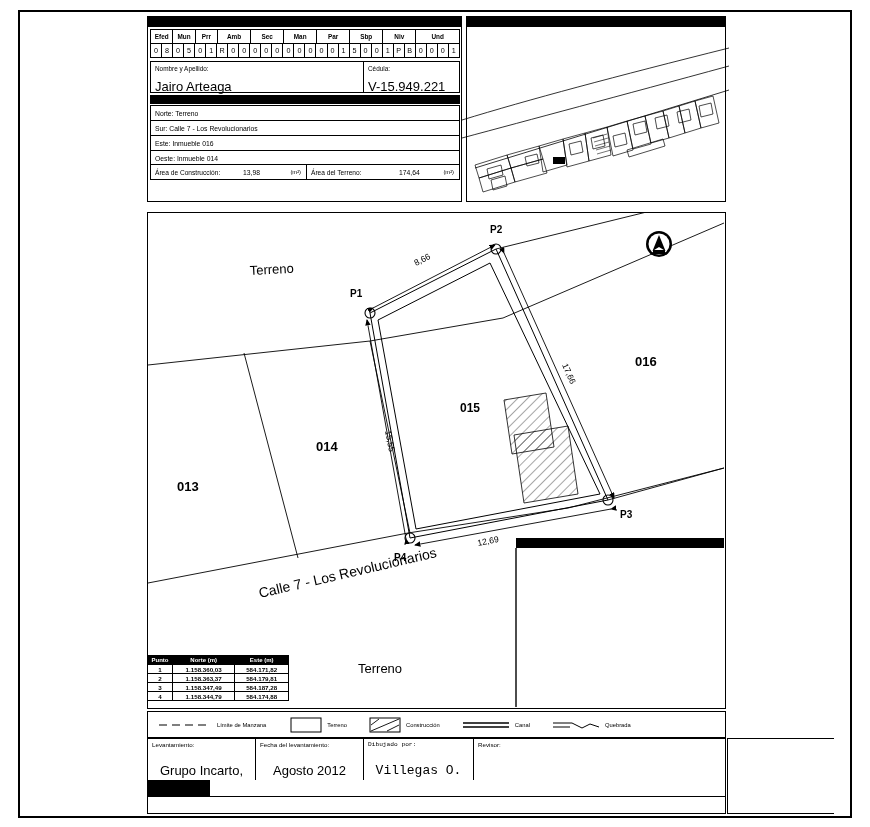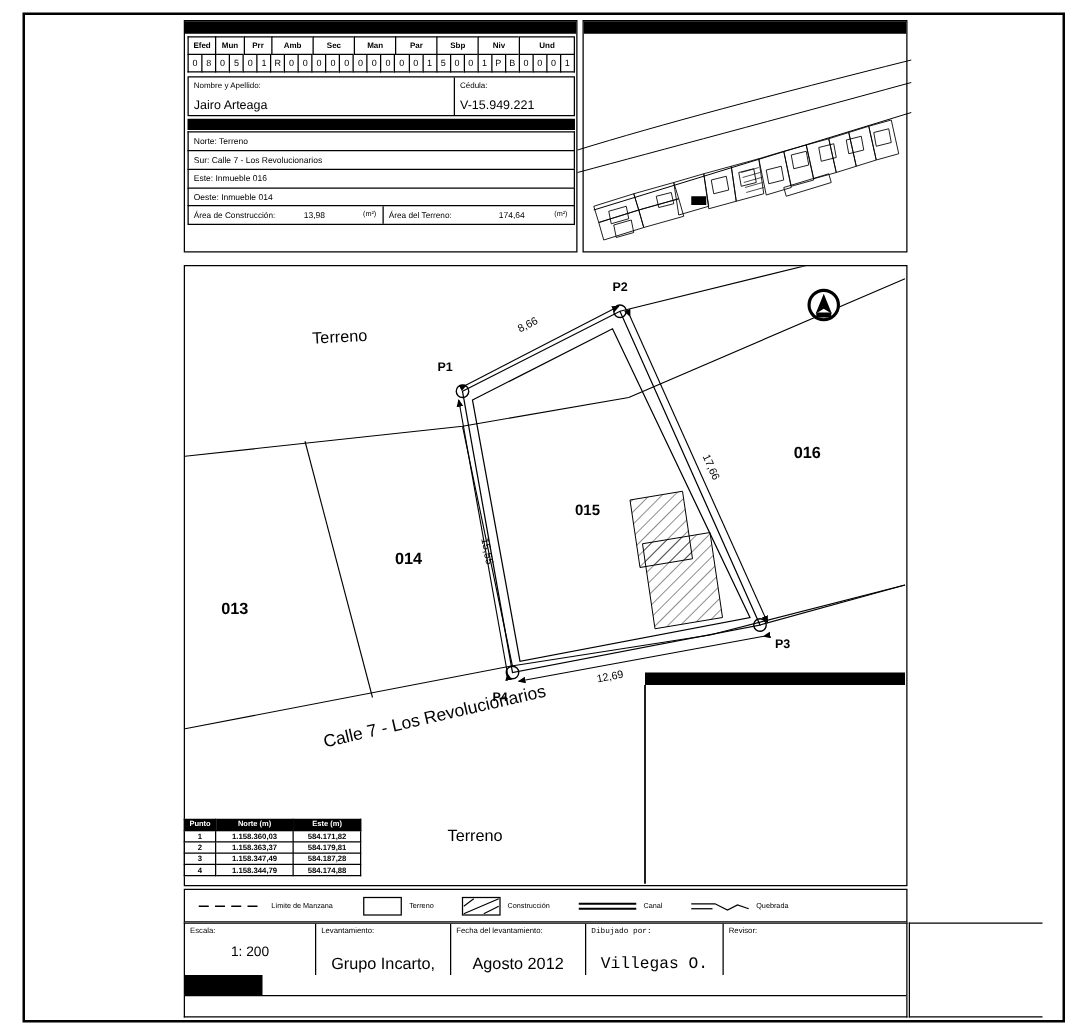--- a/index.html
+++ b/index.html
@@ -21,21 +21,21 @@
   .cg-row{display:flex;width:100%;}
   .cg-h{height:13px;border:1px solid #000;border-right:none;display:flex;align-items:center;justify-content:center;font-size:6.4px;font-weight:bold;background:#fff;}
   .cg-h:last-child{border-right:1px solid #000;}
   .cg-c{height:13px;border:1px solid #000;border-top:none;border-right:none;display:flex;align-items:center;justify-content:center;font-size:7.2px;background:#fff;}
   .cg-c:last-child{border-right:1px solid #000;}
 
   #namebox{left:2px;top:44px;width:310px;height:32px;border:1px solid #000;display:flex;}
   #namebox .nl{flex:0 0 212px;border-right:1px solid #000;position:relative;}
   #namebox .nr{flex:1;position:relative;text-align:center;}
   .cap{position:absolute;left:4px;top:3px;font-size:6.4px;}
-  .val{position:absolute;left:4px;top:17px;font-size:10px;}
+  .val{position:absolute;left:4px;top:17px;font-size:13px;}
 
   #midbar{left:2px;top:78px;width:310px;height:9px;}
   .lrow{position:absolute;left:2px;width:310px;height:15px;border:1px solid #000;border-bottom:none;box-sizing:border-box;display:flex;align-items:center;}
   .lrow span{margin-left:4px;font-size:6.8px;}
   #arow{position:absolute;left:2px;top:147px;width:310px;height:16px;border:1px solid #000;box-sizing:border-box;display:flex;}
   #arow .ac{position:relative;height:100%;}
   #arow .ac.l{flex:0 0 155px;border-right:1px solid #000;}
   #arow .ac.r{flex:1;}
   .acl{position:absolute;left:4px;top:4px;font-size:6.6px;}
   .acv{position:absolute;left:92px;top:4px;font-size:6.8px;}
@@ -365,24 +365,20 @@
     <div class="lgi" style="margin-left:22px">
       <svg width="48" height="12">
           <path d="M1 4 L20 4 L30 9 L38 5 L47 8" fill="none" stroke="#000" stroke-width="1"></path>
           <path d="M1 8 L18 8" fill="none" stroke="#000" stroke-width="1"></path>
         </svg>
       <span class="lab">Quebrada</span>
     </div>
   </div>
 
   <div class="blk" id="title">
-    <div class="tcell c-esc">
-      <div class="tcap">Escala:</div>
-      <div class="escval">1: 200</div>
-    </div>
     <div class="tcell c-lev">
       <div class="tcap">Levantamiento:</div>
       <div class="tval">Grupo Incarto, C.A.</div>
     </div>
     <div class="tcell c-fec">
       <div class="tcap">Fecha del levantamiento:</div>
       <div class="tval">Agosto 2012</div>
     </div>
     <div class="tcell c-dib">
       <div class="tcap">Dibujado por:</div>

